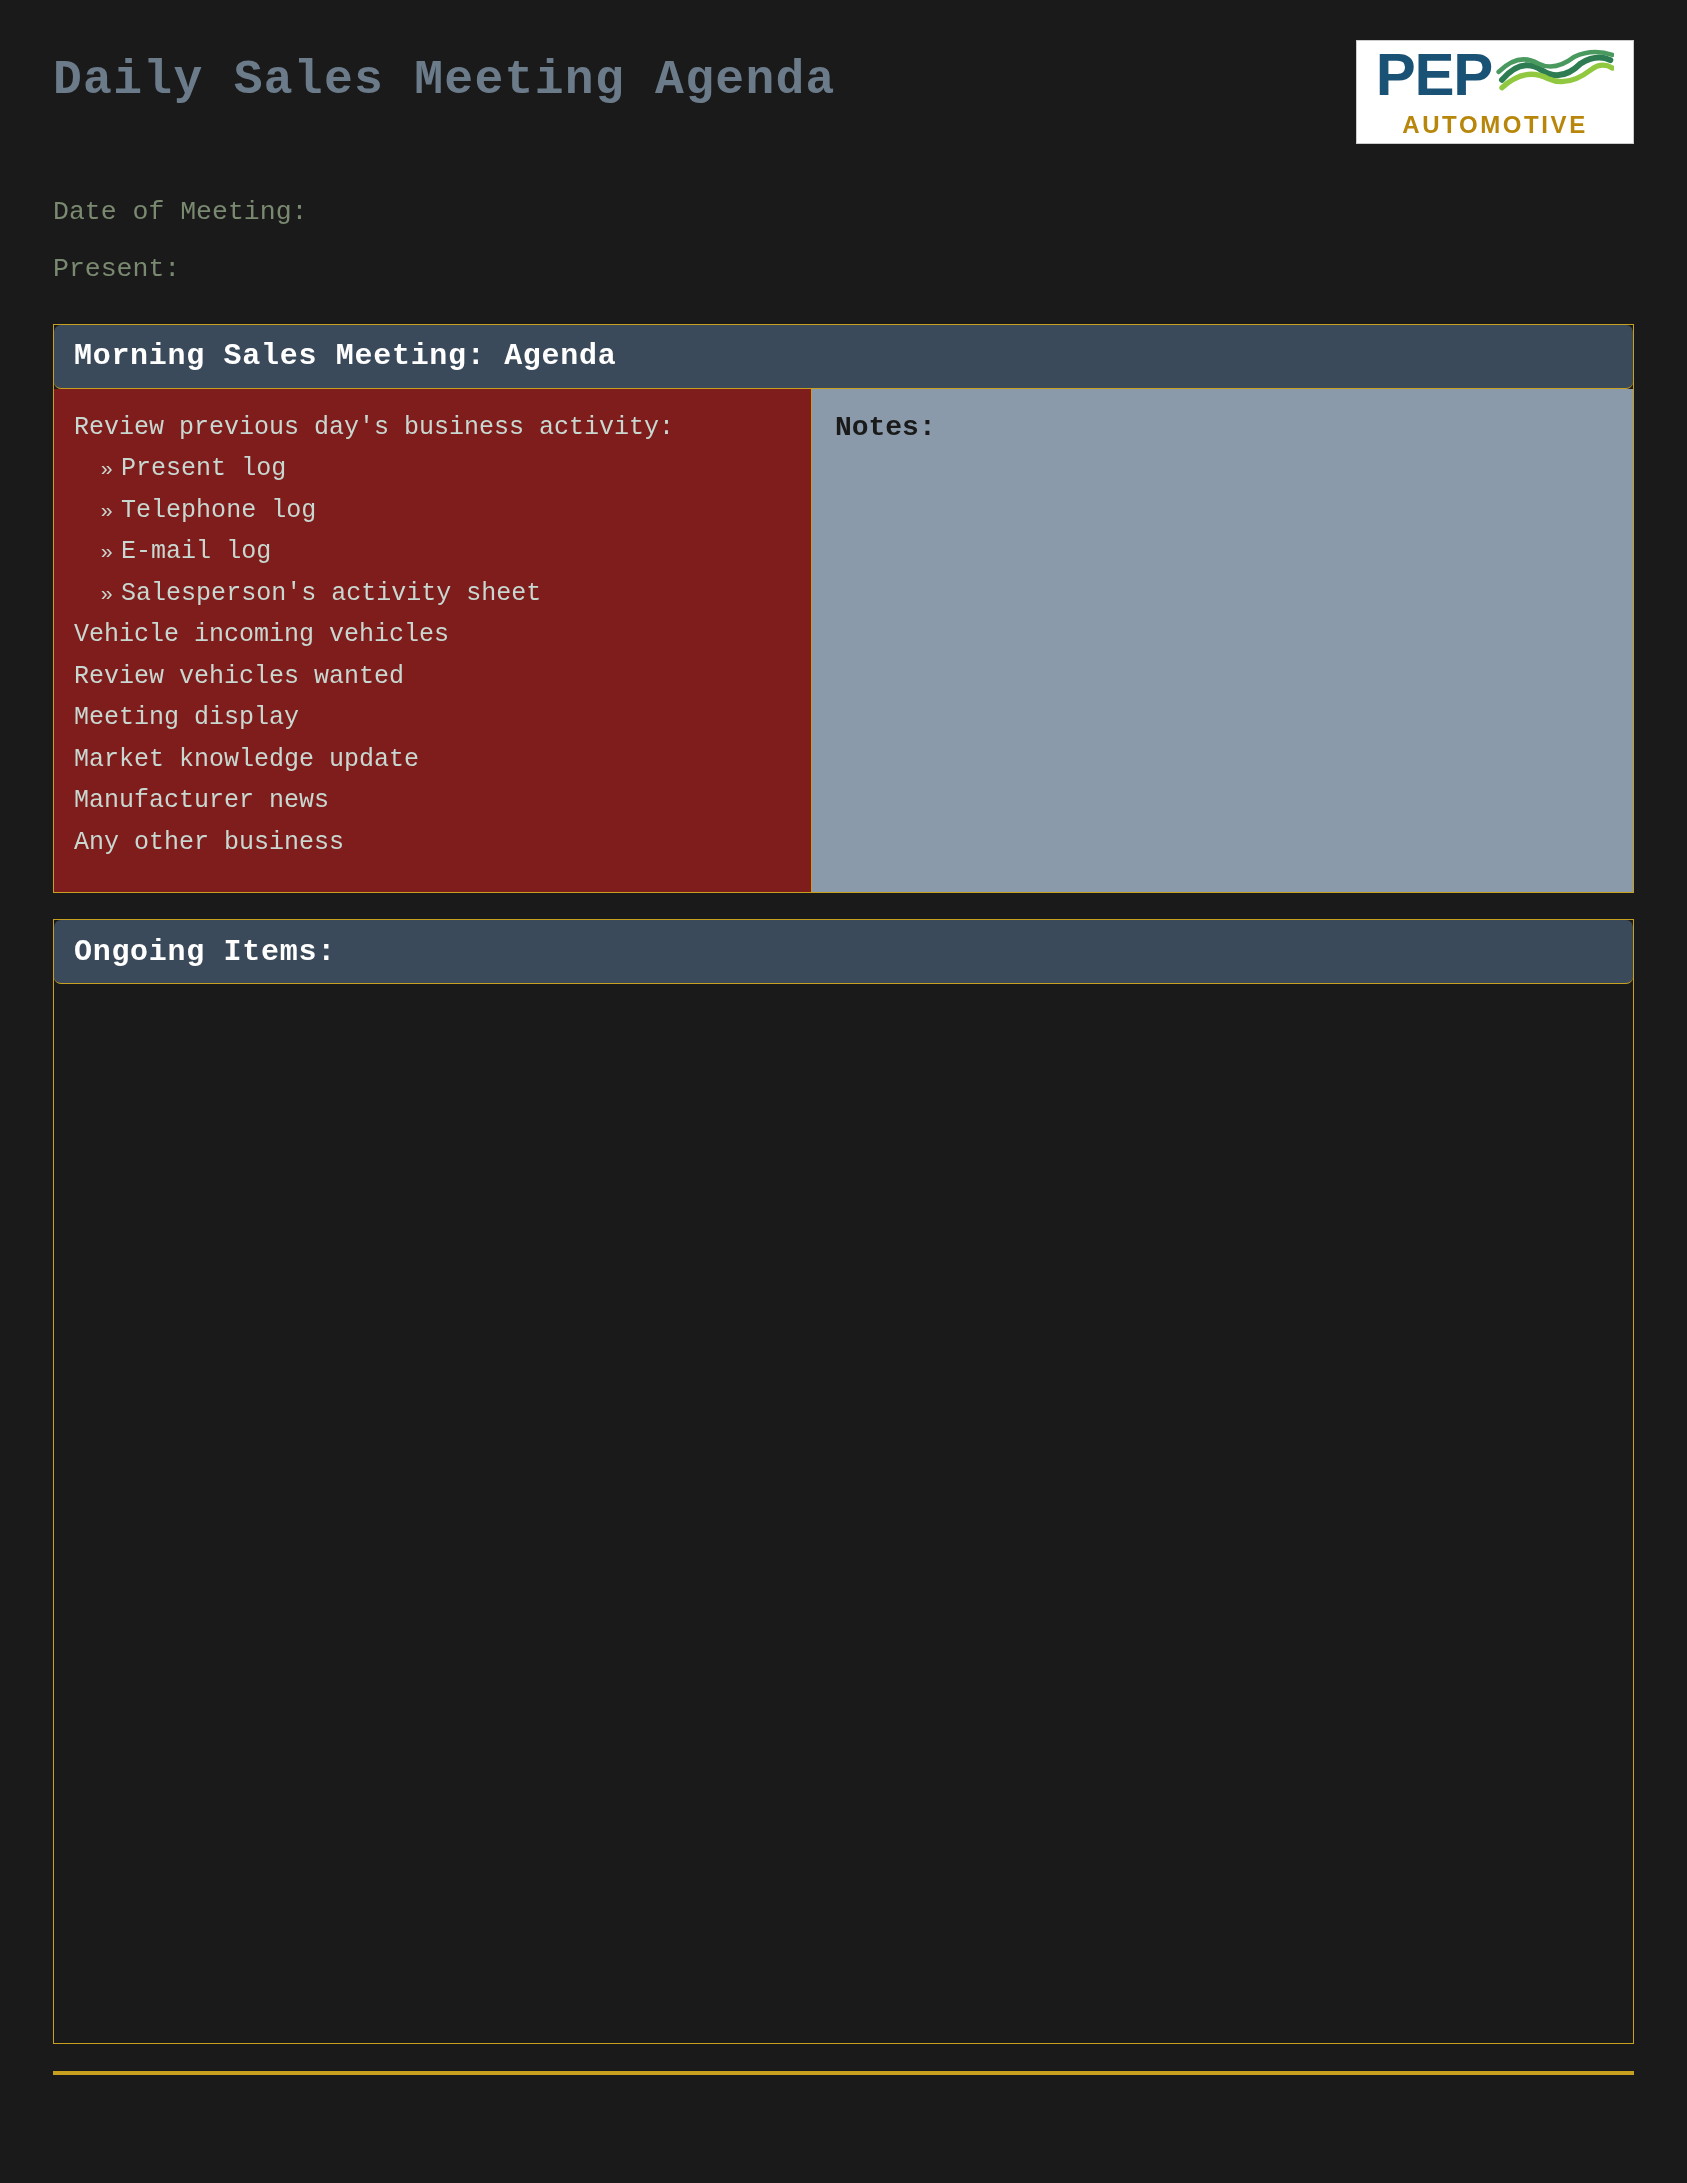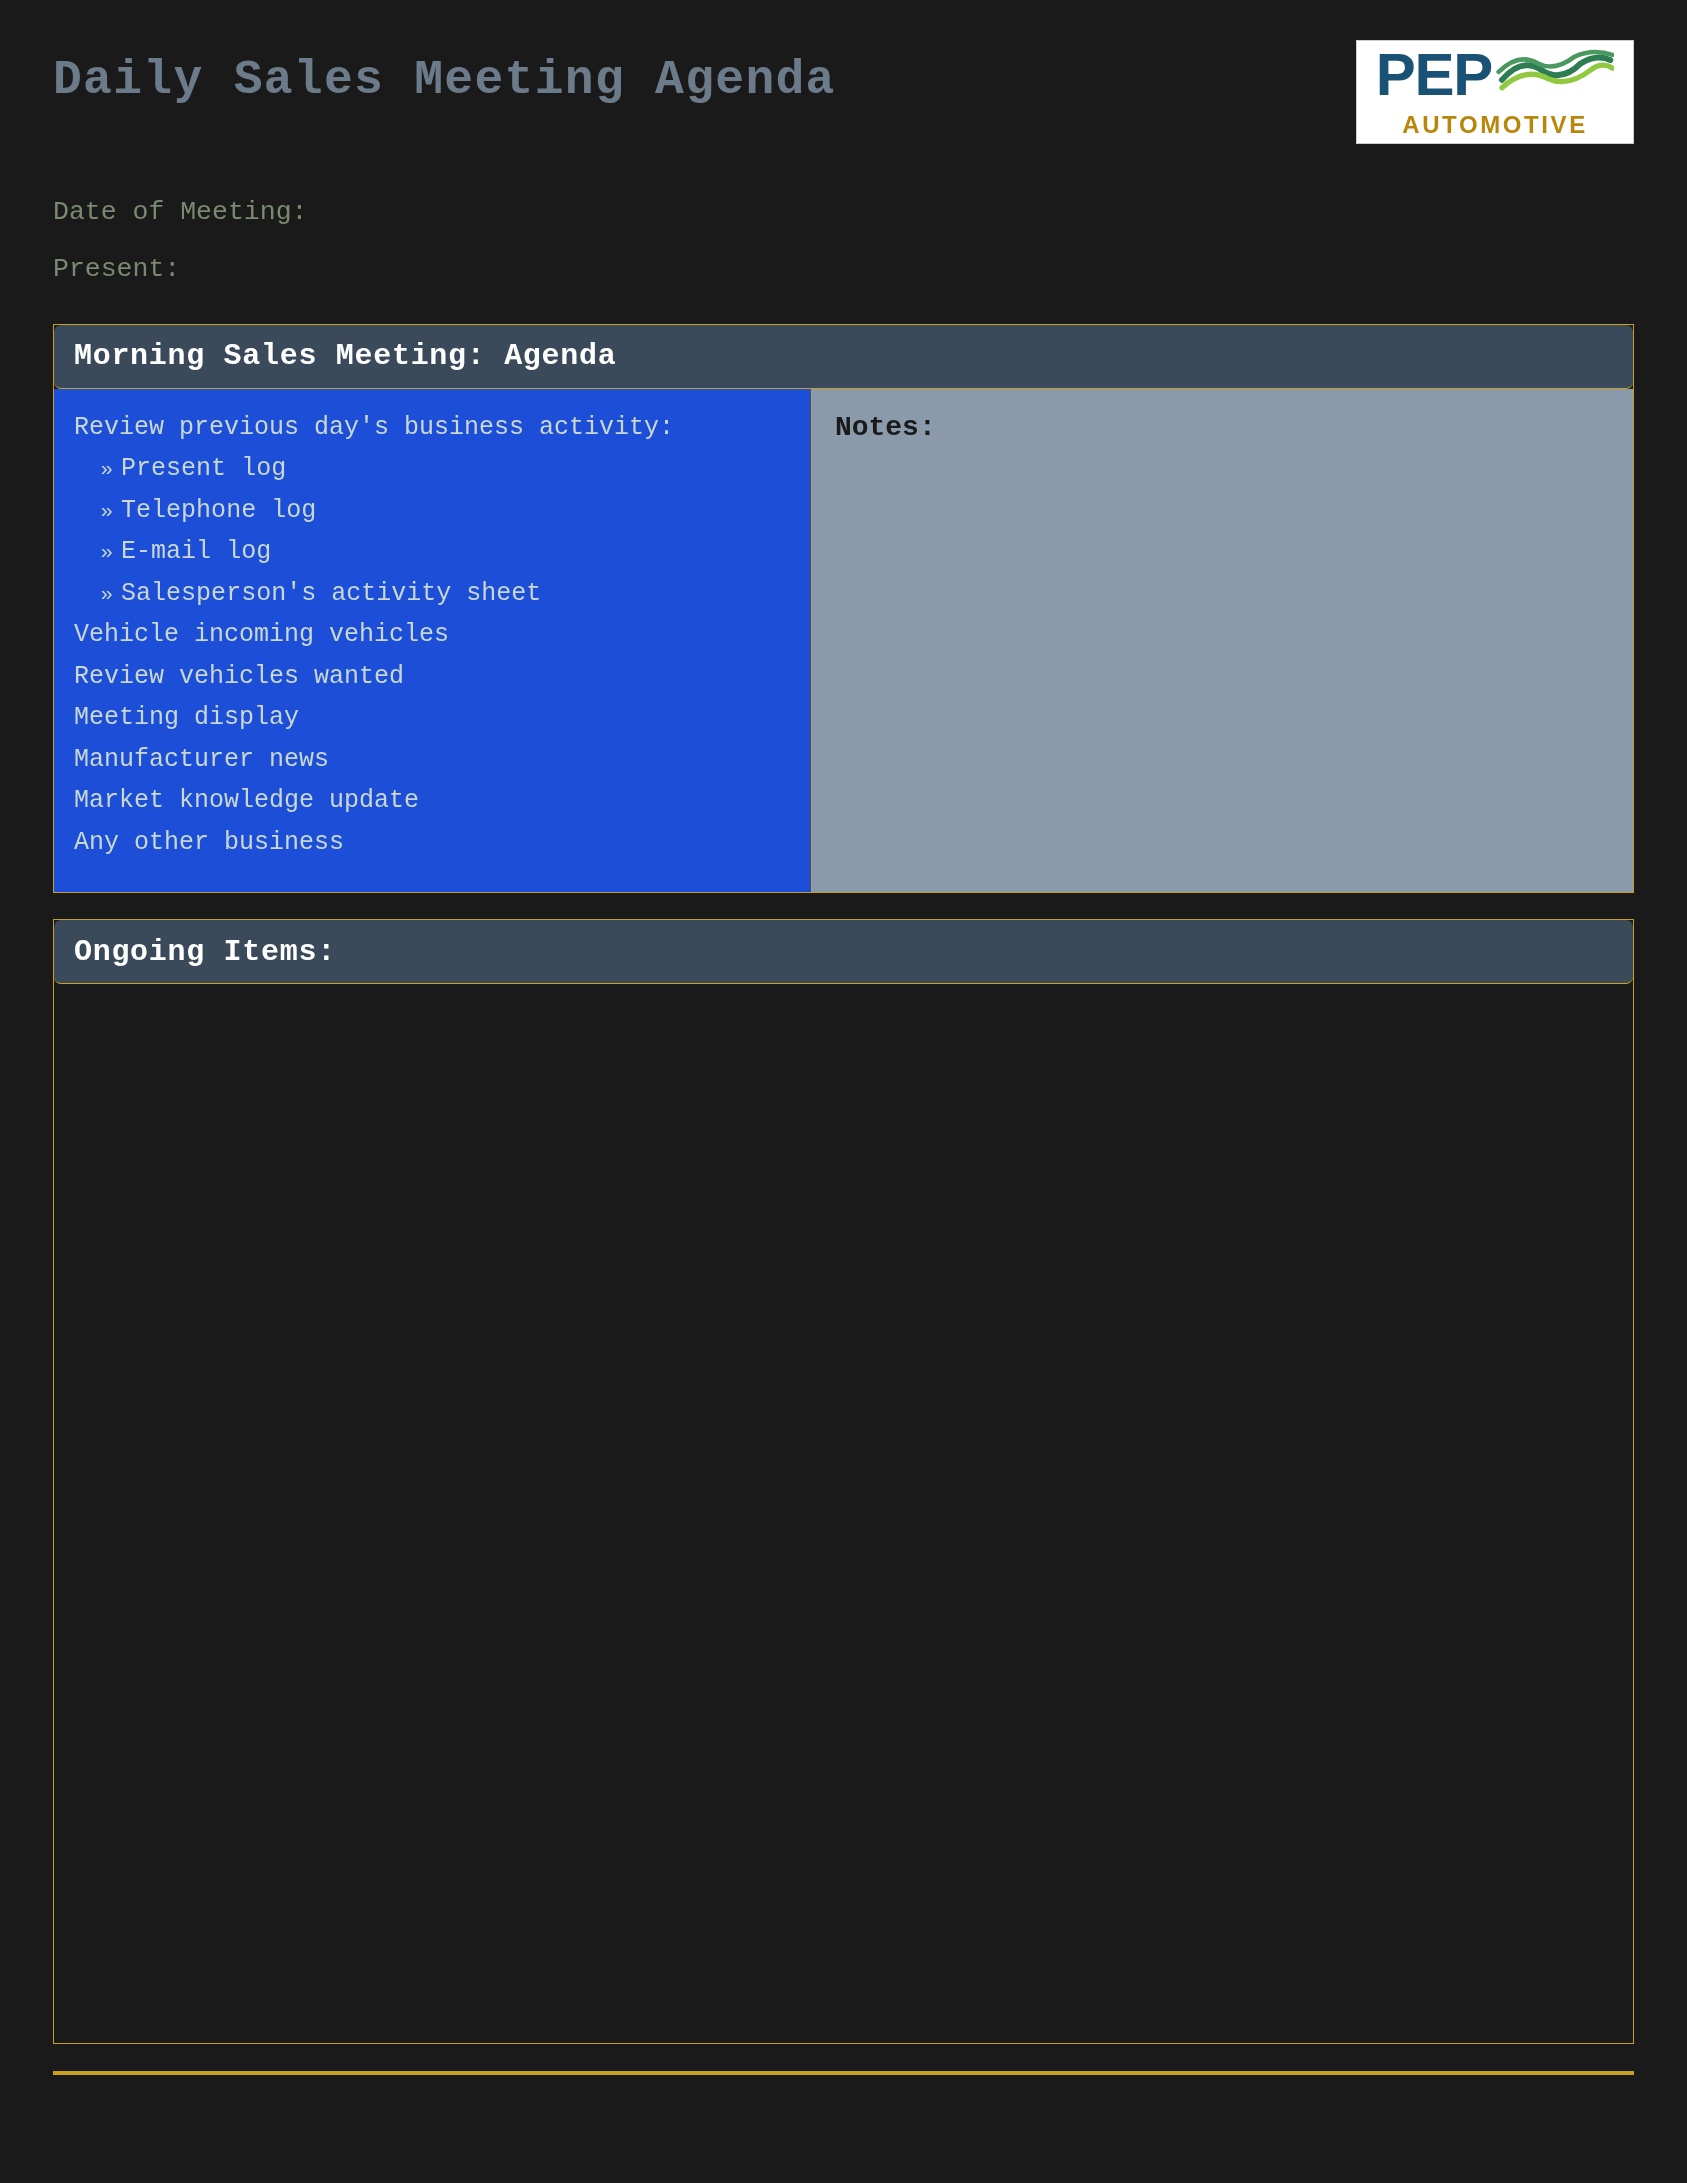--- a/index.html
+++ b/index.html
@@ -116,21 +116,21 @@
     .section-header-title {
       color: #ffffff;
       font-size: 30px;
       font-weight: bold;
       font-family: 'Courier New', Courier, monospace;
       letter-spacing: 0.7px;
     }
 
     .agenda-body {
       display: flex;
-      background-color: #1d4ed8;
+      background-color: #7f1d1d;
     }
 
     .agenda-left {
       flex: 0 0 48%;
       padding: 20px 20px 26.5px 20px;
       border-right: 1.3px solid #c8a020;
     }
 
     .agenda-right {
       flex: 1;
@@ -249,23 +249,23 @@
           <span class="bullet">»</span>
           <span>Salesperson's activity sheet</span>
         </div>
 
         <div class="agenda-item">Vehicle incoming vehicles</div>
 
         <div class="agenda-item">Review vehicles wanted</div>
 
         <div class="agenda-item">Meeting display</div>
 
+        <div class="agenda-item">Market knowledge update</div>
+
         <div class="agenda-item">Manufacturer news</div>
-
-        <div class="agenda-item">Market knowledge update</div>
 
         <div class="agenda-item">Any other business</div>
       </div>
 
       <div class="agenda-right">
         <span class="notes-label">Notes:</span>
       </div>
     </div>
   </div>
 

